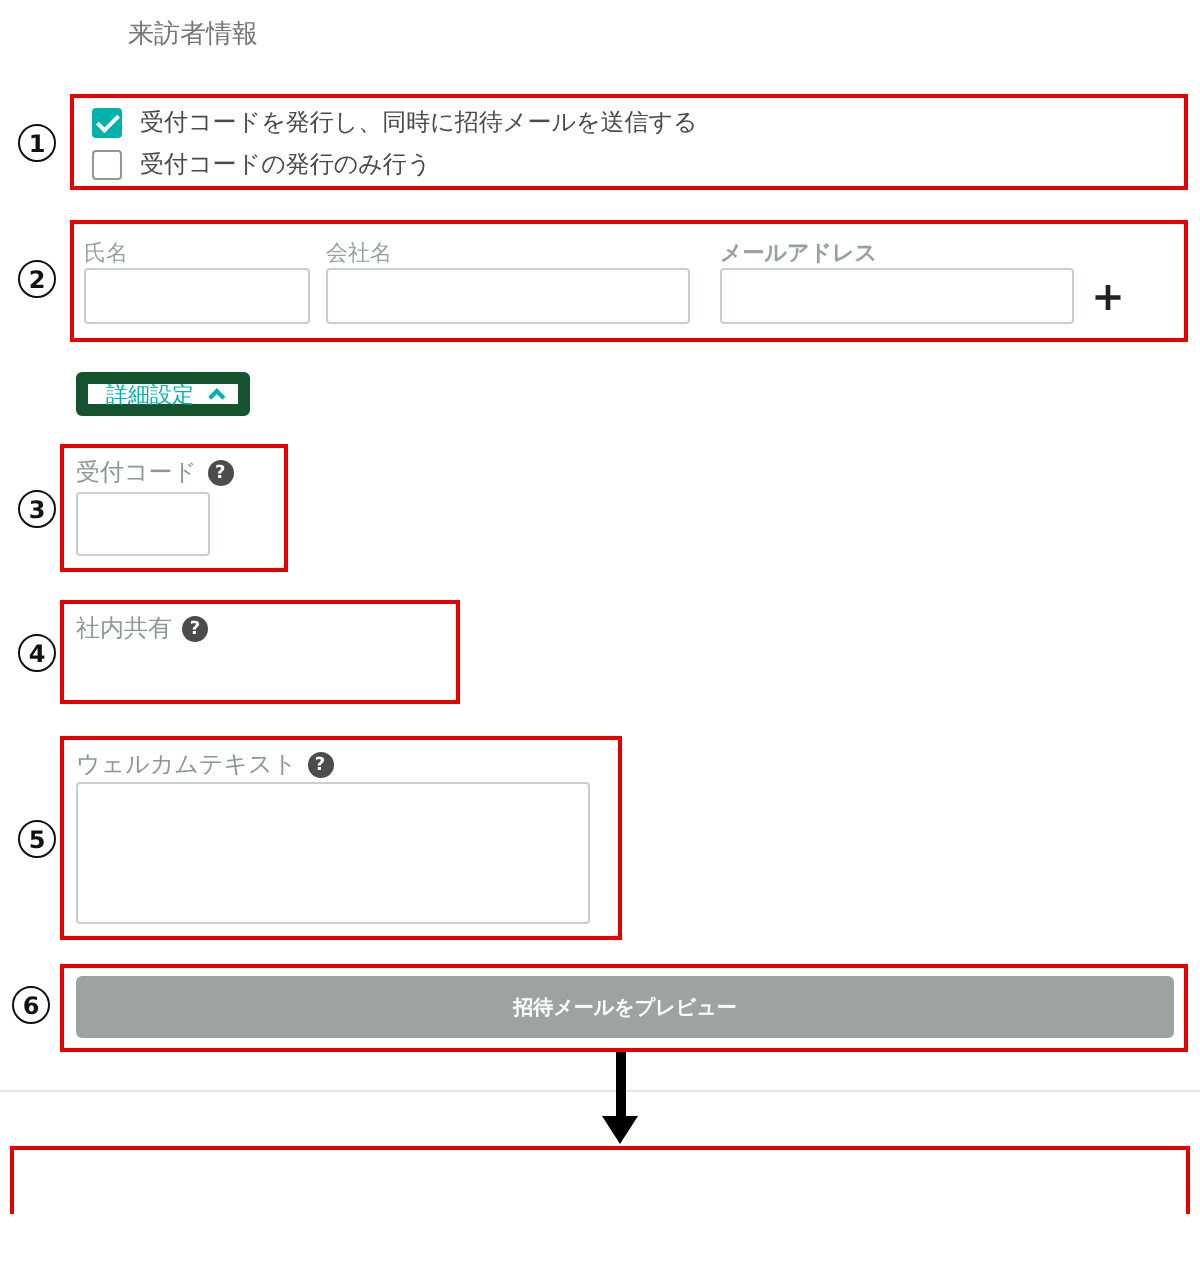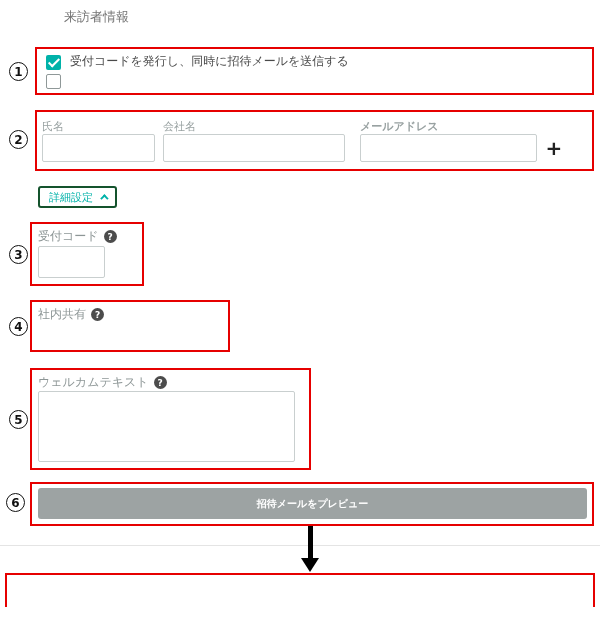--- a/index.html
+++ b/index.html
@@ -37,21 +37,21 @@
     position:absolute; left:543px; top:136px; width:22px; height:24px;
     font-size:20px; font-weight:bold; color:#222; display:flex;
     align-items:center; justify-content:center; cursor:pointer; background:none; border:none;
     font-family:inherit;
   }
 
   
   .advanced-btn {
     position:absolute; left:38px; top:186px; height:22px; padding:0 9px;
     display:inline-flex; align-items:center; gap:7px;
-    border:2px solid #14532d; border-radius:3px; background:#fff;
+    border:6px solid #14532d; border-radius:3px; background:#fff;
     color:#00b2a9; font-size:11px; cursor:pointer; font-family:inherit;
   }
   .chevron-up {
     width:6px; height:6px; border:solid #00b2a9; border-width:2px 2px 0 0;
     transform:rotate(-45deg) translateY(2px);
   }
 
   
   .help-icon {
     display:inline-flex; width:13px; height:13px; border-radius:50%;
@@ -108,26 +108,27 @@
     border-top:14px solid #000;
   }
 </style>
 </head>
 <body>
 
 <div class="canvas">
 
   <div class="page-title">来訪者情報</div>
 
-  <div class="cbx-row" style="left:46px; top:53px;align-items:flex-end;">
+  <div class="cbx-row" style="left:46px; top:53px;">
     <span class="cbx checked"></span>
     <span class="cbx-label">受付コードを発行し、同時に招待メールを送信する</span>
   </div>
   <div class="cbx-row" style="left:46px; top:74px;">
     <span class="cbx unchecked"></span>
+    <span class="cbx-label">受付コードの発行のみ行う</span>
   </div>
 
   <div class="field-label" style="left:42px; top:119px;">氏名</div>
   <div class="field-label" style="left:163px; top:119px;">会社名</div>
   <div class="field-label" style="left:360px; top:119px;font-weight:bold;">メールアドレス</div>
 
   <input class="text-input" style="left: 42px; top: 134px; width: 113px;" value="">
   <input class="text-input" style="left: 163px; top: 134px; width: 182px;" value="">
   <input class="text-input" style="left: 360px; top: 134px; width: 177px;" value="">
 

